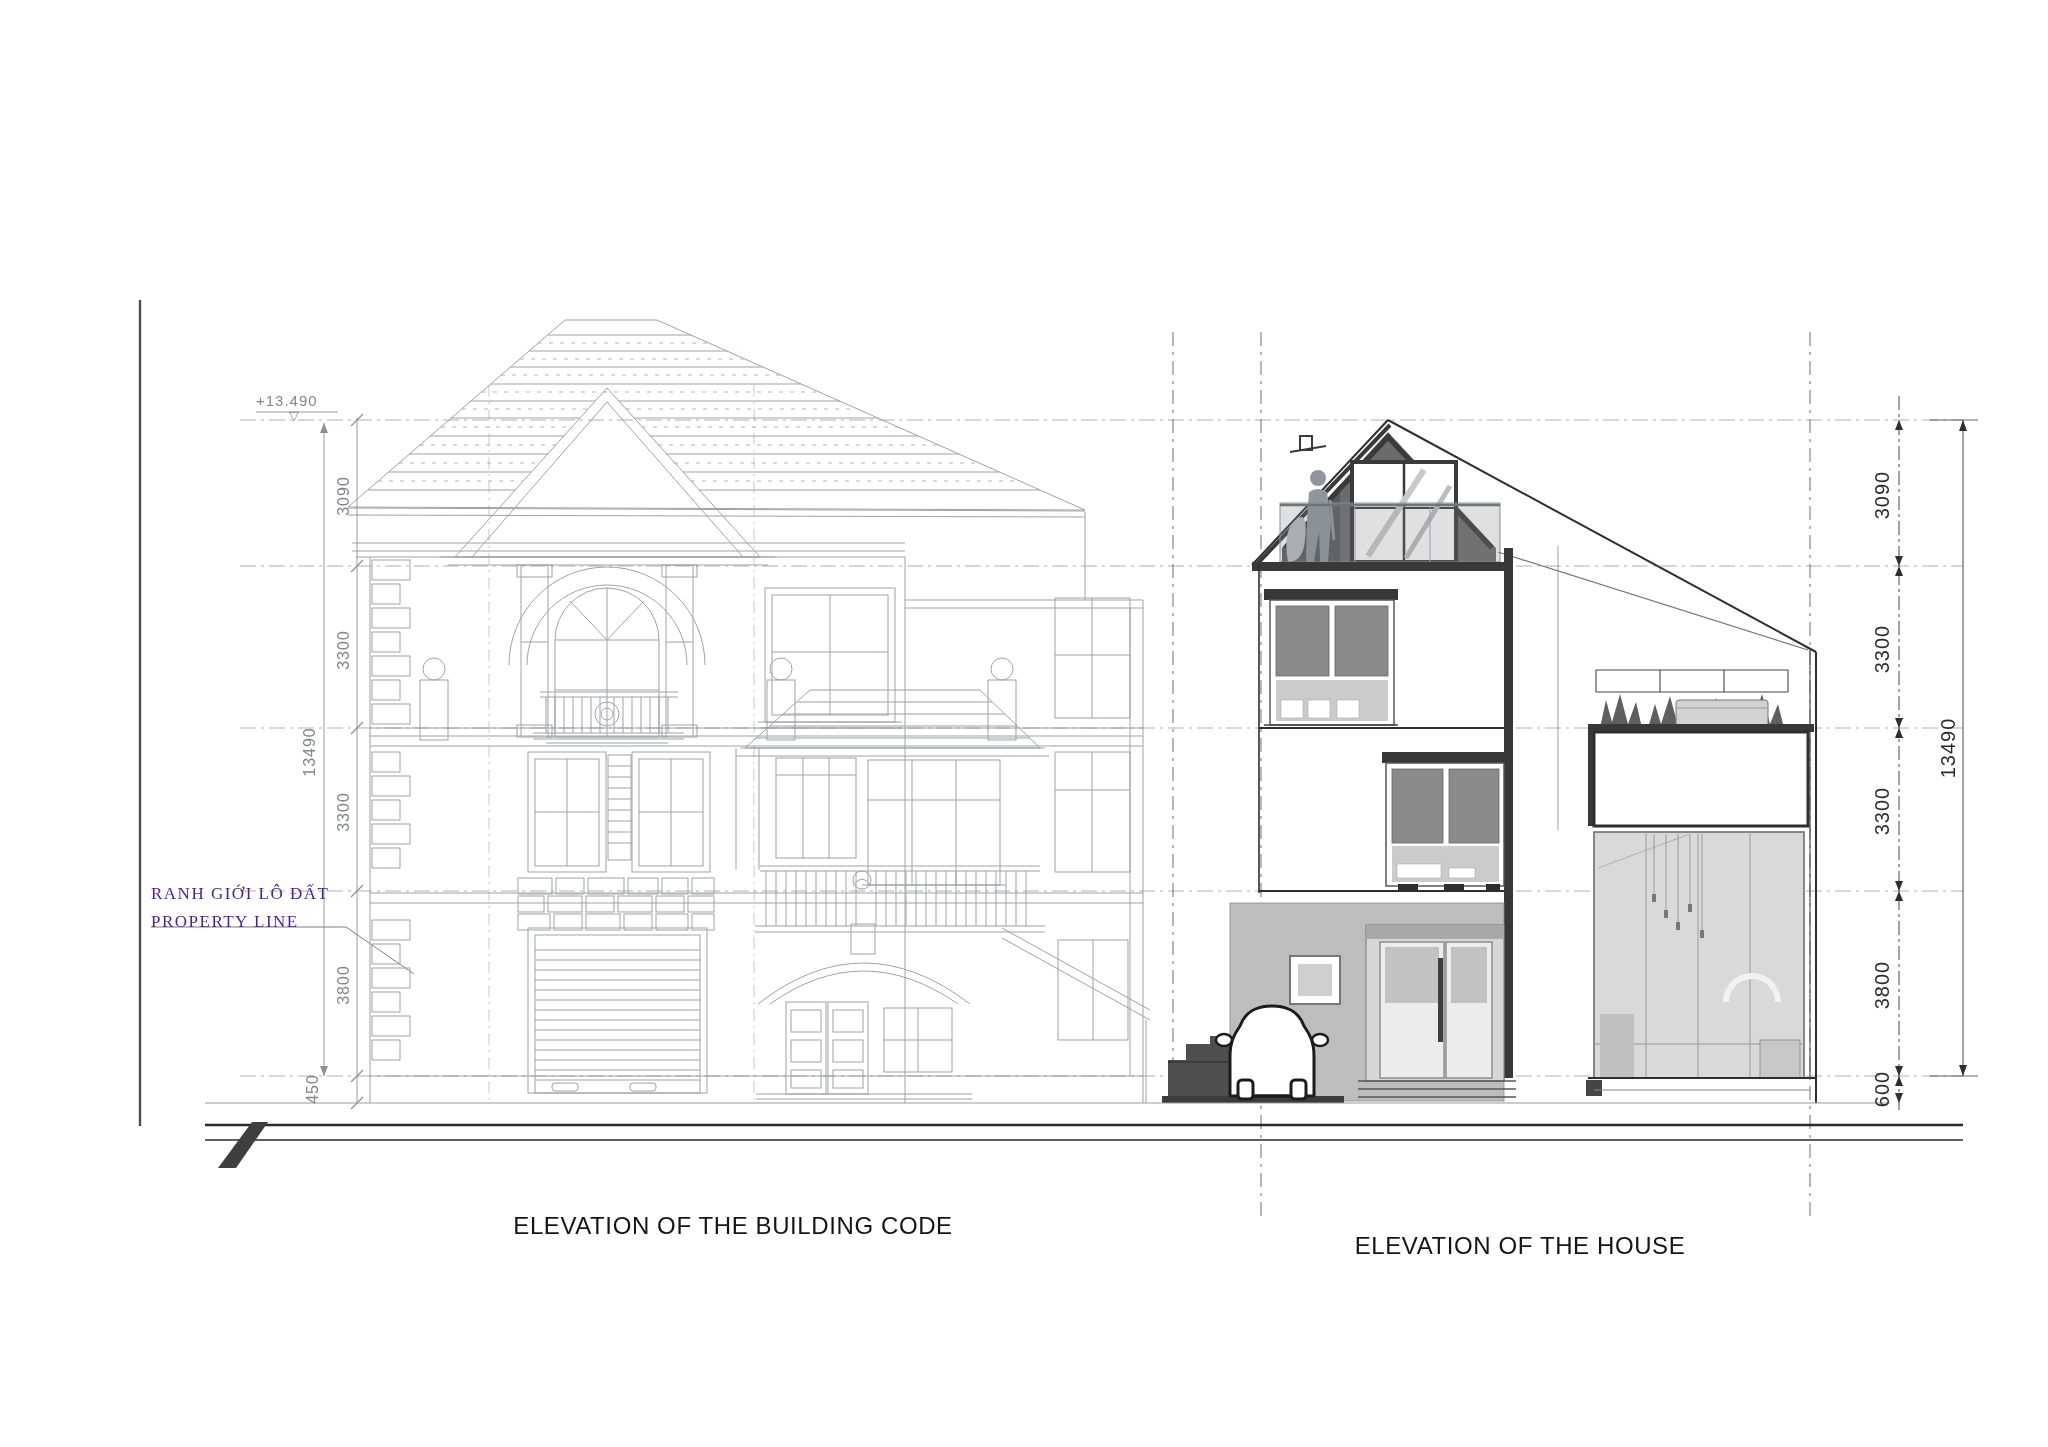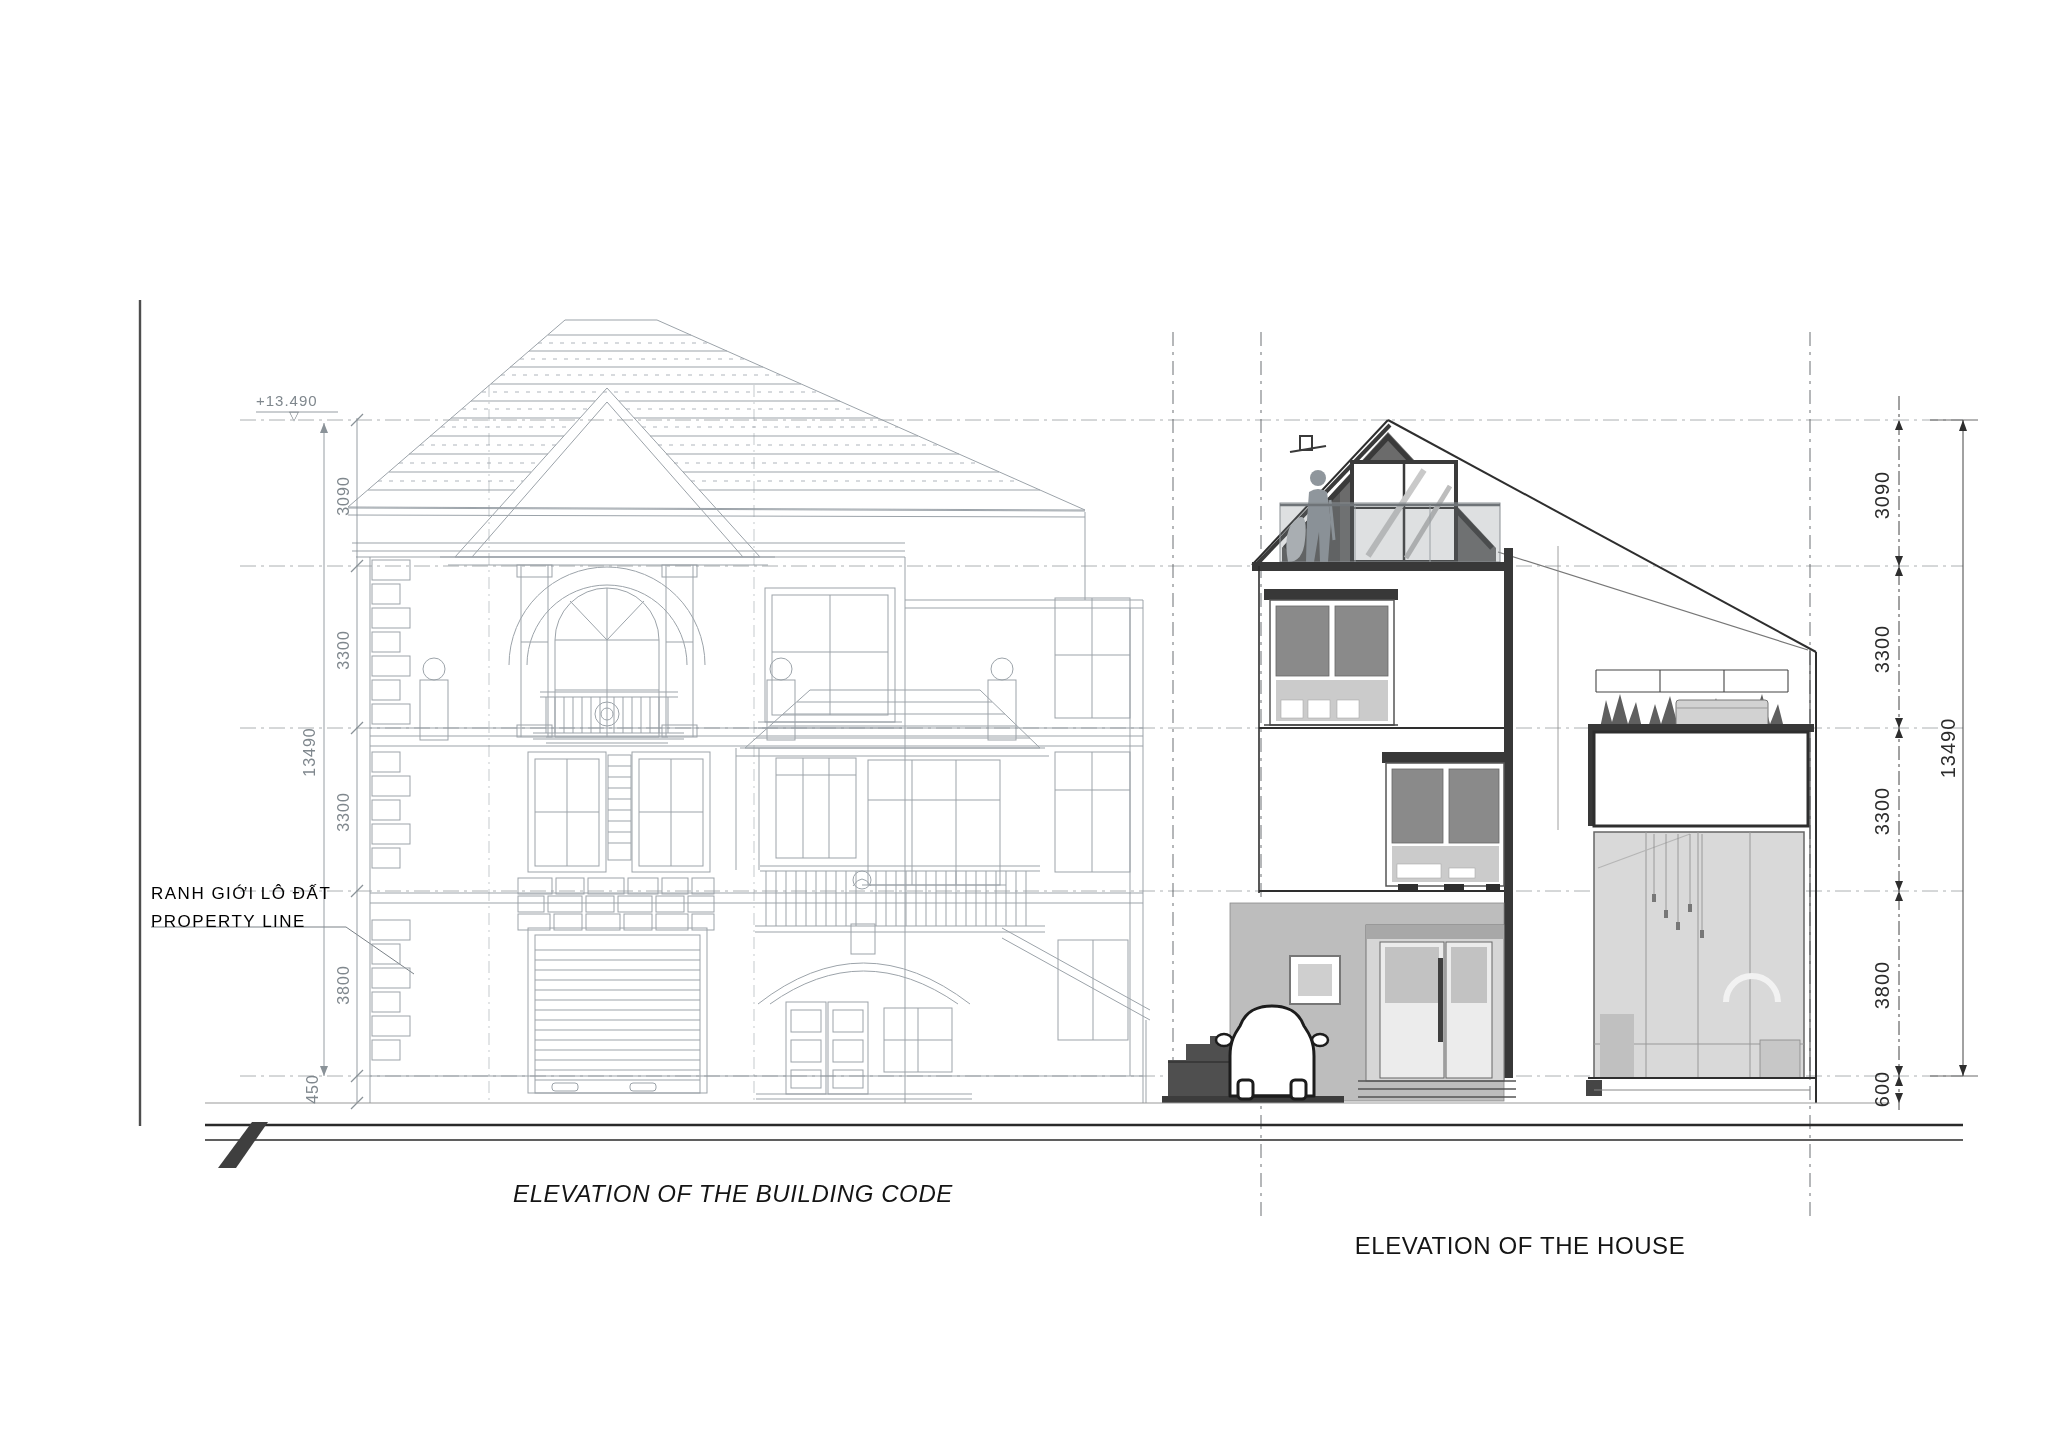--- a/index.html
+++ b/index.html
@@ -4,21 +4,21 @@
 <style>
   html,body{margin:0;padding:0;background:#ffffff;}
   .canvas{position:relative;width:2048px;height:1447px;background:#ffffff;overflow:hidden;
           font-family:"Liberation Sans", sans-serif;padding-left:22px;}
   svg{position:absolute;left:0;top:0;}
   .lbl{position:absolute;white-space:nowrap;}
   .caption{font-size:24px;color:#141414;letter-spacing:0.6px;transform:translateX(-50%);}
   .vdim{transform:translate(-50%,-50%) rotate(-90deg);}
   .vl{font-size:16px;color:#7f878d;letter-spacing:1px;}
   .vr{font-size:20px;color:#2b2b2b;letter-spacing:1px;}
-  .prop{font-size:17px;color:#000000;letter-spacing:1.5px;}
+  .prop{font-size:17px;color:#4c1d95;letter-spacing:1.5px;font-family:Liberation Serif, serif;}
   .marker{font-size:15px;color:#7f878d;letter-spacing:1px;}
   .tri{font-size:13px;color:#7f878d;}
 </style>
 </head>
 <body>
 
 <div class="canvas">
 
 <svg width="2048" height="1447" viewBox="0 0 2048 1447">
 
@@ -570,16 +570,16 @@
 <div class="lbl vdim vl" style="left:313px;top:1089px;">450</div>
 <div class="lbl vdim vl" style="left:310px;top:752px;">13490</div>
 
 <div class="lbl vdim vr" style="left:1882px;top:495px;">3090</div>
 <div class="lbl vdim vr" style="left:1882px;top:649px;">3300</div>
 <div class="lbl vdim vr" style="left:1882px;top:811px;">3300</div>
 <div class="lbl vdim vr" style="left:1882px;top:985px;">3800</div>
 <div class="lbl vdim vr" style="left:1882px;top:1089px;">600</div>
 <div class="lbl vdim vr" style="left:1948px;top:748px;">13490</div>
 
-<div class="lbl caption" style="left:733px;top:1180px;font-style:italic;">ELEVATION OF THE BUILDING CODE</div>
+<div class="lbl caption" style="left:733px;top:1212px;">ELEVATION OF THE BUILDING CODE</div>
 <div class="lbl caption" style="left:1472px;top:1232px;margin-left:48px;">ELEVATION OF THE HOUSE</div>
 
 </div>
 
 </body></html>

